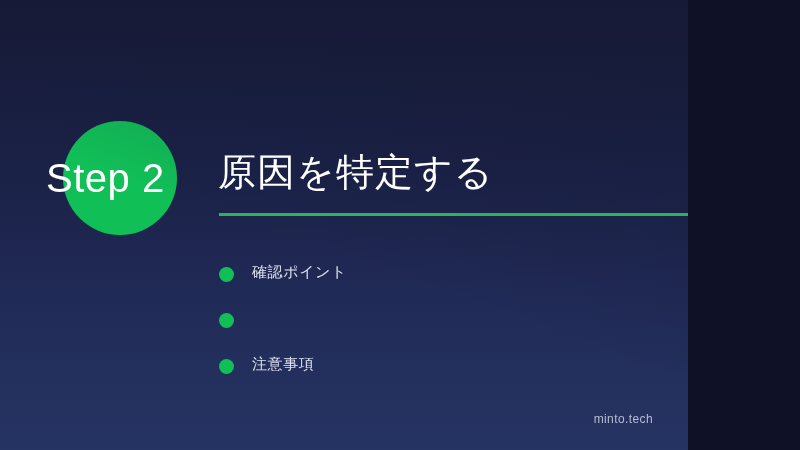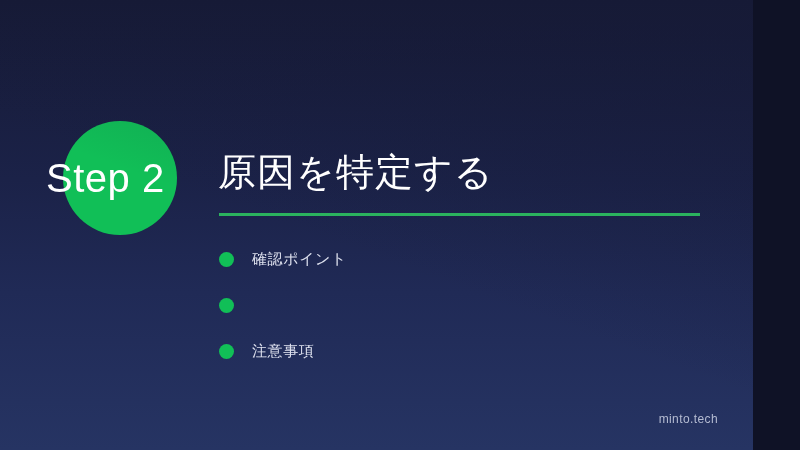--- a/index.html
+++ b/index.html
@@ -6,21 +6,21 @@
     margin: 0;
     padding: 0;
     background: #0f1226;
   }
   body {
     font-family: "Liberation Sans", "DejaVu Sans", sans-serif;
   }
 
   .slide {
     position: relative;
-    width: 753px;
+    width: 688px;
     height: 450px;
     overflow: hidden;
     background: linear-gradient(to bottom, #161a36 0%, #1b2248 40%, #202a56 65%, #263463 100%);
   }
 
   
   .slide::after {
     content: "";
     position: absolute;
     inset: 0;
@@ -78,21 +78,21 @@
 
   .bullets {
     position: absolute;
     left: 219px;
     top: 236px;
     z-index: 3;
   }
 
   .bullet-row {
     display: flex;
-    align-items: center;
+    align-items: flex-end;
     height: 46px;
   }
 
   .bullet-dot {
     width: 15px;
     height: 15px;
     border-radius: 50%;
     background: #11bf57;
     flex: 0 0 auto;
   }

